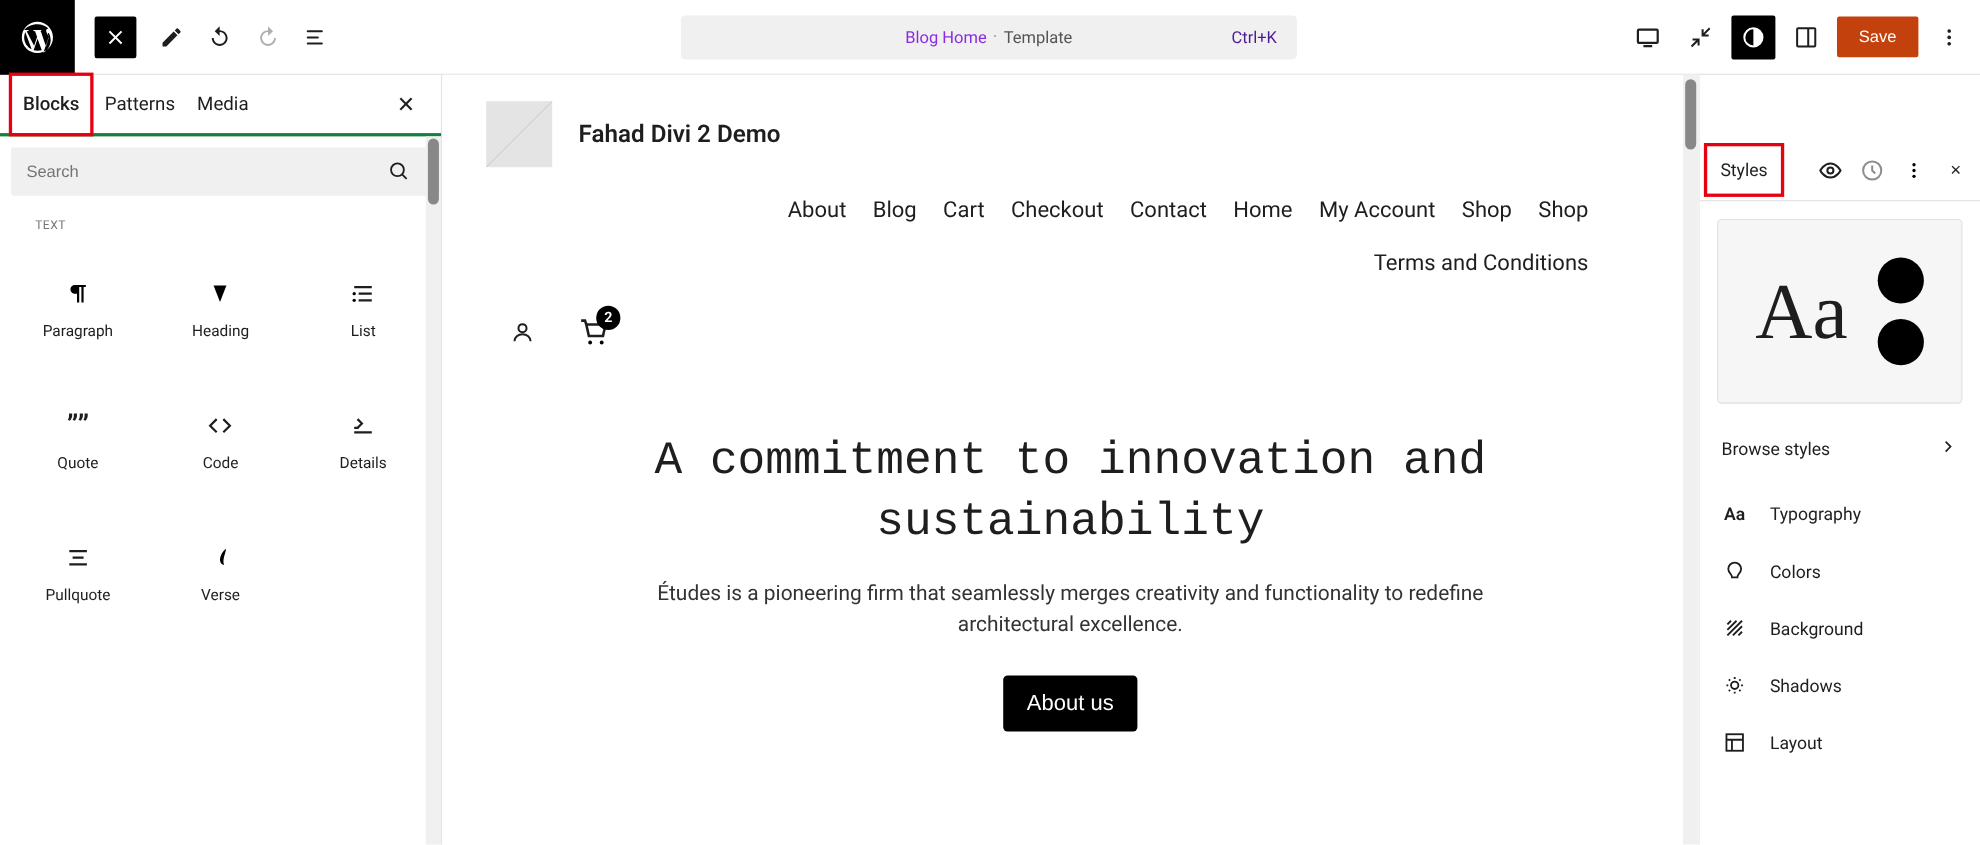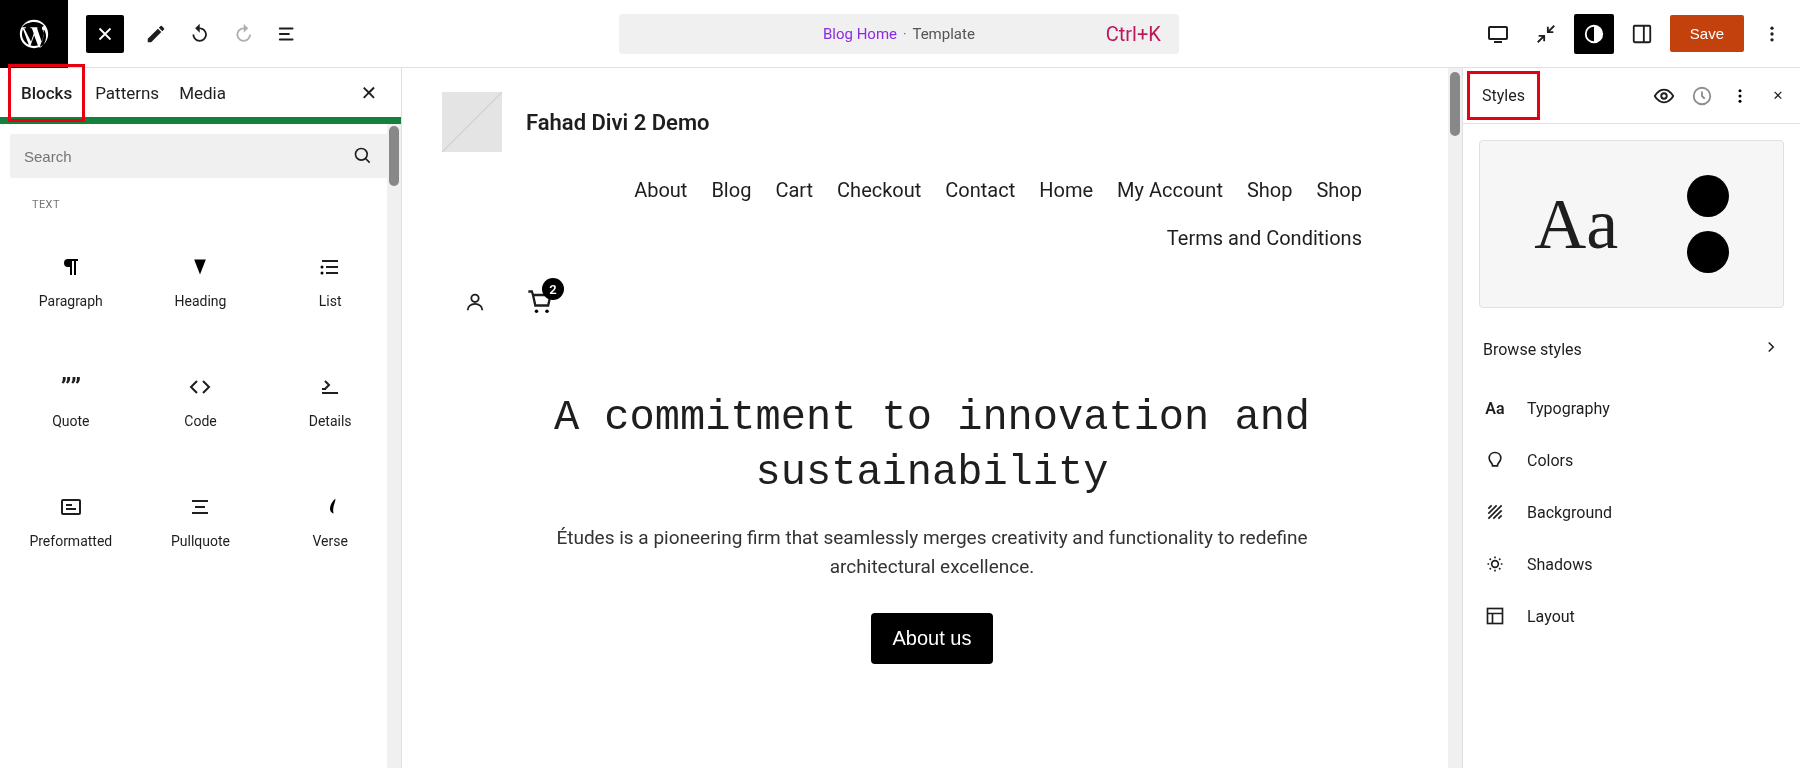--- a/index.html
+++ b/index.html
@@ -12,32 +12,32 @@
 .wp-logo svg { fill: #fff; }
 .tb-group { display: flex; align-items: center; gap: 4px; padding: 0 12px; }
 .tb-btn { width: 40px; height: 40px; display: flex; align-items: center; justify-content: center; border: none; background: transparent; cursor: pointer; border-radius: 2px; }
 .tb-btn.close-x { background: #000; color: #fff; margin-left: 18px; width: 38px; height: 38px; }
 .tb-btn svg { fill: #1e1e1e; }
 .tb-btn.close-x svg { fill: #fff; }
 .title-pill { flex: 0 0 auto; margin: 0 auto; width: 560px; height: 40px; background: #f0f0f0; border-radius: 4px; display: flex; align-items: center; justify-content: center; gap: 6px; position: relative; }
 .title-pill .page { color: #8a2be2; font-size: 15px; }
 .title-pill .sep { color: #666; }
 .title-pill .tmpl { color: #555; font-size: 15px; }
-.title-pill .kbd { position: absolute; right: 18px; color: #be185d; font-size: 20px; }
+.title-pill .kbd { position: absolute; right: 18px; color: #4c1d95; font-size: 15px; }
 .tb-right { display: flex; align-items: center; gap: 8px; padding-right: 8px; }
 .tb-right .tb-btn.dark { background: #000; }
 .tb-right .tb-btn.dark svg { fill: #fff; }
 .save-btn { background: #c2410c; color: #fff; border: none; padding: 10px 20px; font-size: 15px; border-radius: 2px; cursor: pointer; }
 
 
 .main { display: flex; flex: 1; min-height: 0; }
 
 
 .left { width: 402px; border-right: 1px solid #e0e0e0; display: flex; flex-direction: column; position: relative; }
-.left-tabs { display: flex; align-items: center; height: 56px; padding: 0 8px; border-bottom: 7px solid #15803d; }
+.left-tabs { display: flex; align-items: center; height: 56px; padding: 0 8px; border-bottom: 3px solid #15803d; }
 .ltab { padding: 16px 10px; cursor: pointer; font-size: 17px; color: #1e1e1e; }
 .ltab.active { font-weight: 500; }
 .red-highlight { border: 3px solid #e60012; }
 .ltab-close { margin-left: auto; width: 32px; height: 32px; display: flex; align-items: center; justify-content: center; cursor: pointer; font-size: 20px; margin-right: 8px; }
 .search-wrap { padding: 10px; }
 .search-box { width: 100%; height: 44px; background: #f0f0f0; border: none; padding: 0 46px 0 14px; font-size: 15px; border-radius: 2px; }
 .search-wrap { position: relative; }
 .search-icon { position: absolute; right: 28px; top: 22px; }
 .cat-label { font-size: 11px; color: #757575; padding: 10px 32px 4px; letter-spacing: .4px; }
 .block-grid { display: grid; grid-template-columns: repeat(3, 1fr); padding: 6px; gap: 0; }
@@ -58,21 +58,21 @@
 .nav-row a { color: #1e1e1e; text-decoration: none; }
 .icon-row { display: flex; gap: 40px; padding: 22px 22px; align-items: center; }
 .cart-badge { position: relative; }
 .cart-badge .badge { position: absolute; top: -10px; right: -10px; background: #000; color: #fff; border-radius: 50%; width: 22px; height: 22px; display: flex; align-items: center; justify-content: center; font-size: 13px; font-weight: 600; }
 .hero { text-align: center; max-width: 760px; margin: 50px auto 0; }
 .hero h1 { font-family: Liberation Mono, monospace; font-size: 42px; font-weight: 400; line-height: 1.3; margin-bottom: 24px; }
 .hero p { font-size: 19px; color: #333; line-height: 1.5; margin-bottom: 32px; }
 .about-btn { background: #000; color: #fff; border: none; padding: 14px 22px; font-size: 20px; cursor: pointer; border-radius: 4px; }
 
 
-.right { width: 338px; border-left: 1px solid #e0e0e0; display: flex; flex-direction: column; }
+.right { width: 256px; border-left: 1px solid #e0e0e0; display: flex; flex-direction: column; justify-content: center; }
 .right-header { display: flex; align-items: center; height: 56px; padding: 0 4px 0 0; border-bottom: 1px solid #e0e0e0; }
 .rtab { padding: 12px 12px; font-size: 16px; cursor: pointer; margin-left: 4px; }
 .right-header .icons { margin-left: auto; display: flex; align-items: center; gap: 2px; }
 .right-header .ricon { width: 36px; height: 36px; display: flex; align-items: center; justify-content: center; cursor: pointer; }
 .style-preview { margin: 16px; height: 168px; background: #f6f6f6; border: 1px solid #e0e0e0; border-radius: 4px; display: flex; align-items: center; justify-content: space-around; padding: 20px; }
 .style-preview .aa { font-family: Georgia, serif; font-size: 72px; }
 .swatches { display: flex; flex-direction: column; gap: 14px; }
 .swatch { width: 42px; height: 42px; border-radius: 50%; background: #000; }
 .browse-row { display: flex; align-items: center; justify-content: space-between; padding: 14px 20px; cursor: pointer; font-size: 16px; }
 .style-list { padding: 8px 18px; }
@@ -218,29 +218,20 @@
             <div class="icon">
               <svg width="24" height="24" viewBox="0 0 24 24">
                 <path d="M7 6l4 4-4 4M4 18h16M4 14h4" stroke="#1e1e1e" stroke-width="2" fill="none"></path>
               </svg>
             </div>
             <span>Details</span>
           </div>
         <div class="block-item">
             <div class="icon">
               <svg width="24" height="24" viewBox="0 0 24 24">
-                <rect x="3" y="5" width="18" height="14" rx="1" fill="none" stroke="#1e1e1e" stroke-width="2"></rect>
-                <path d="M7 10h6M7 14h10" stroke="#1e1e1e" stroke-width="2"></path>
-              </svg>
-            </div>
-            <span>Preformatted</span>
-          </div>
-        <div class="block-item">
-            <div class="icon">
-              <svg width="24" height="24" viewBox="0 0 24 24">
                 <path d="M4 6h16M4 18h16M7 12h10" stroke="#1e1e1e" stroke-width="2"></path>
               </svg>
             </div>
             <span>Pullquote</span>
           </div>
         <div class="block-item">
             <div class="icon">
               <svg width="22" height="22" viewBox="0 0 24 24">
                 <path d="M18 3c-3 2-6 7-6 11 0 3 2 5 4 5-2-6 2-12 2-16z"></path>
               </svg>

